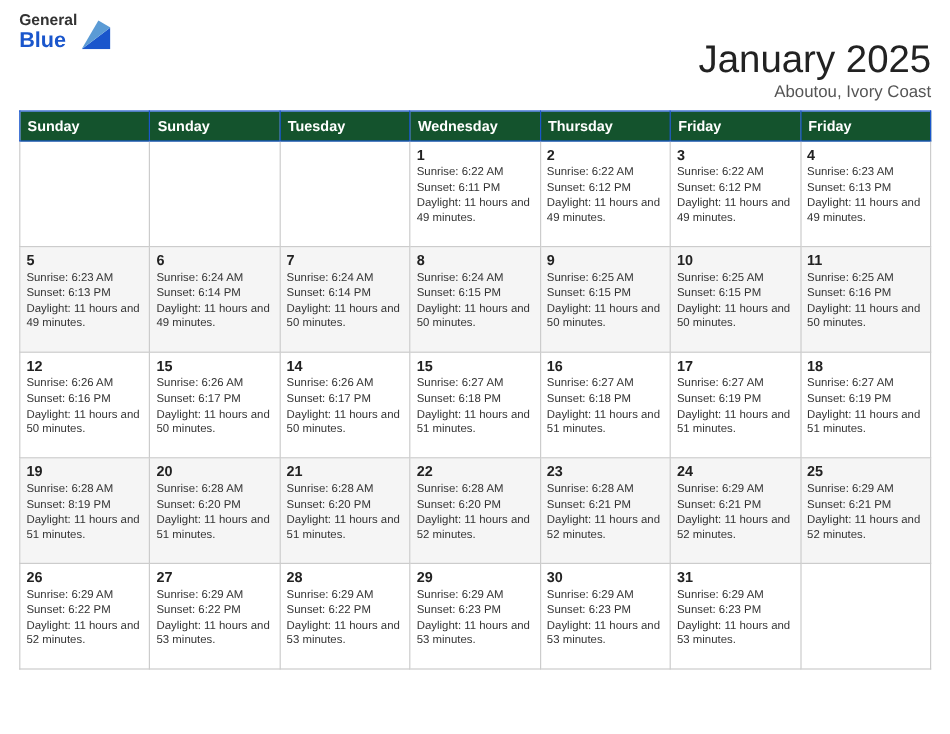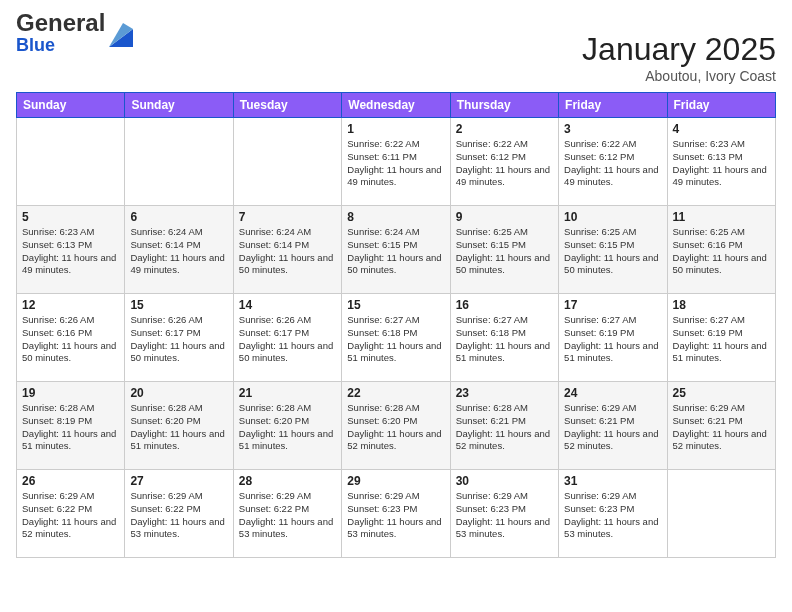--- a/index.html
+++ b/index.html
@@ -44,21 +44,21 @@
     .subtitle {
       font-size: 14px;
       color: #555;
     }
     .calendar {
       width: 100%;
       border-collapse: collapse;
       border: 1px solid #bbb;
     }
     .calendar th {
-      background: #8b5cf6;
+      background: #14532d;
       color: #fff;
       font-size: 12px;
       font-weight: bold;
       padding: 5px 6px;
       text-align: left;
       border: 1px solid #1a56cc;
     }
     .calendar td {
       width: calc(100% / 7);
       vertical-align: top;
@@ -86,21 +86,21 @@
       background: #f9f9f9;
     }
   </style>
 </head>
 <body>
 
 <div class="page">
   <div class="header">
     <div class="logo">
       <div class="logo-text">
-        <span style="font-size:24px;font-weight:bold;color:#333;">General</span>
+        <span style="font-size:13px;font-weight:bold;color:#333;">General</span>
         <span style="font-size:18px;font-weight:bold;color:#1a56cc;">Blue</span>
       </div>
       <svg width="24" height="28" viewBox="0 0 24 28">
         <polygon points="0,28 24,10 24,28" fill="#1a56cc"></polygon>
         <polygon points="0,28 14,4 24,10" fill="#5b9bd5"></polygon>
       </svg>
     </div>
     <div class="title-block">
       <div class="month-title">January 2025</div>
       <div class="subtitle">Aboutou, Ivory Coast</div>

